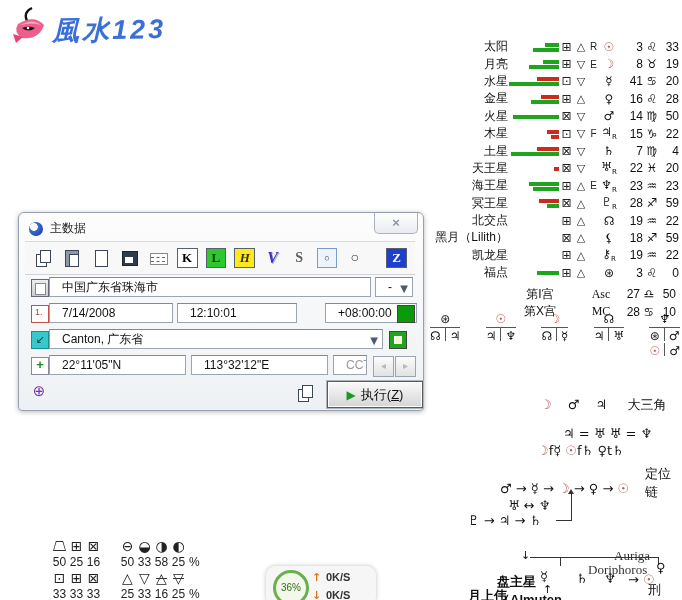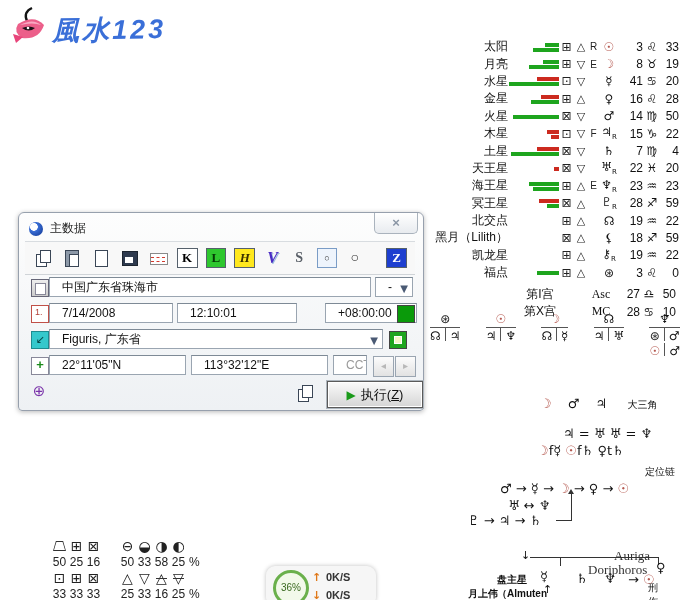--- a/index.html
+++ b/index.html
@@ -107,21 +107,21 @@
         line-height:17px;font-size:10px;font-family:"DejaVu Sans";}
   #run-btn{position:absolute;left:308px;top:0;width:94px;height:25px;
            border:1px solid #5a5a5a;box-shadow:inset 0 0 0 1px #fff,0 0 0 1px #adb5bd;
            background:linear-gradient(#fafafa,#d5d5d5);display:flex;align-items:center;
            justify-content:center;font-size:13px;cursor:default;}
   #run-play{color:#1a9a1a;font-size:12px;margin-right:5px;font-family:"DejaVu Sans";}
   #run-key{text-decoration:underline;}
 
   
   .note{font-family:"DejaVu Sans";font-size:13px;white-space:nowrap;}
-  .cjk{font-family:"Liberation Sans",sans-serif;font-size:10px;}
+  .cjk{font-family:"Liberation Sans",sans-serif;font-size:13px;}
   .vline{border-left:1px solid #333;width:0;}
   .hline{border-top:1px solid #333;height:0;}
   .arrow-up{width:0;height:0;border-left:3px solid transparent;border-right:3px solid transparent;
             border-bottom:5px solid #333;}
 
   
   .srow{display:flex;}
   .shape{width:17px;text-align:center;font-family:"DejaVu Sans";font-size:14px;color:#222;position:relative;}
   .sval{width:17px;text-align:center;font-size:12px;color:#222;}
   .trapz{display:inline-block;width:13px;height:10px;background:#333;margin-top:3px;
@@ -452,21 +452,21 @@
       <span class="ric ic-cal"></span>
       <span class="field" style="left:30px;width:124px;">7/14/2008</span>
       <span class="field" style="left:158px;width:120px;">12:10:01</span>
       <span class="field" style="left:278px;width:92px;margin-left:28px;">+08:00:00</span>
       <span class="sqbtn btn-green" style="left:378px;"></span>
     </div>
 
     <div class="drow" style="top:116px;">
       <span class="ric ic-loc">↙</span>
       <span class="field" style="left:30px;width:334px;">
-        <span>Figuris, 广东省</span>
+        <span>Canton, 广东省</span>
         <span class="combo-arrow">▼</span>
       </span>
       <span class="sqbtn btn-map" style="left:370px;"></span>
     </div>
 
     <div class="drow" style="top:142px;">
       <span class="ric ic-coord">+</span>
       <span class="field" style="left:30px;width:137px;">22°11'05"N</span>
       <span class="field" style="left:172px;width:137px;">113°32'12"E</span>
       <span class="field" style="left:314px;width:34px;color:#999;">CCT</span>

